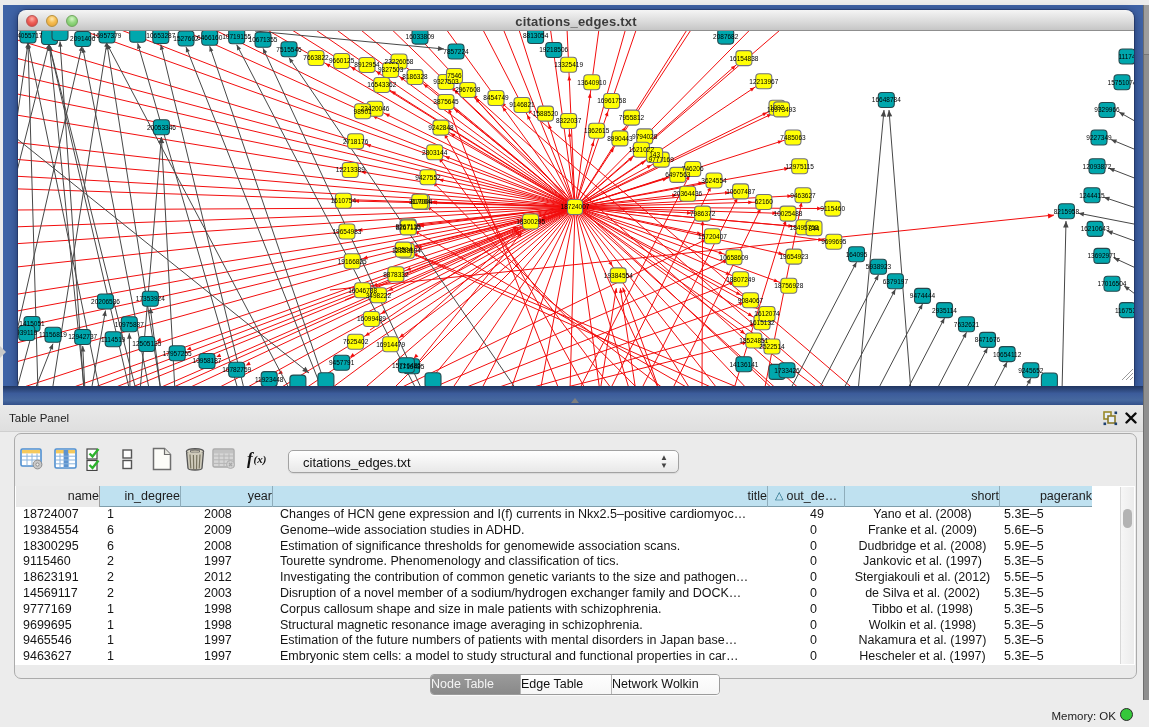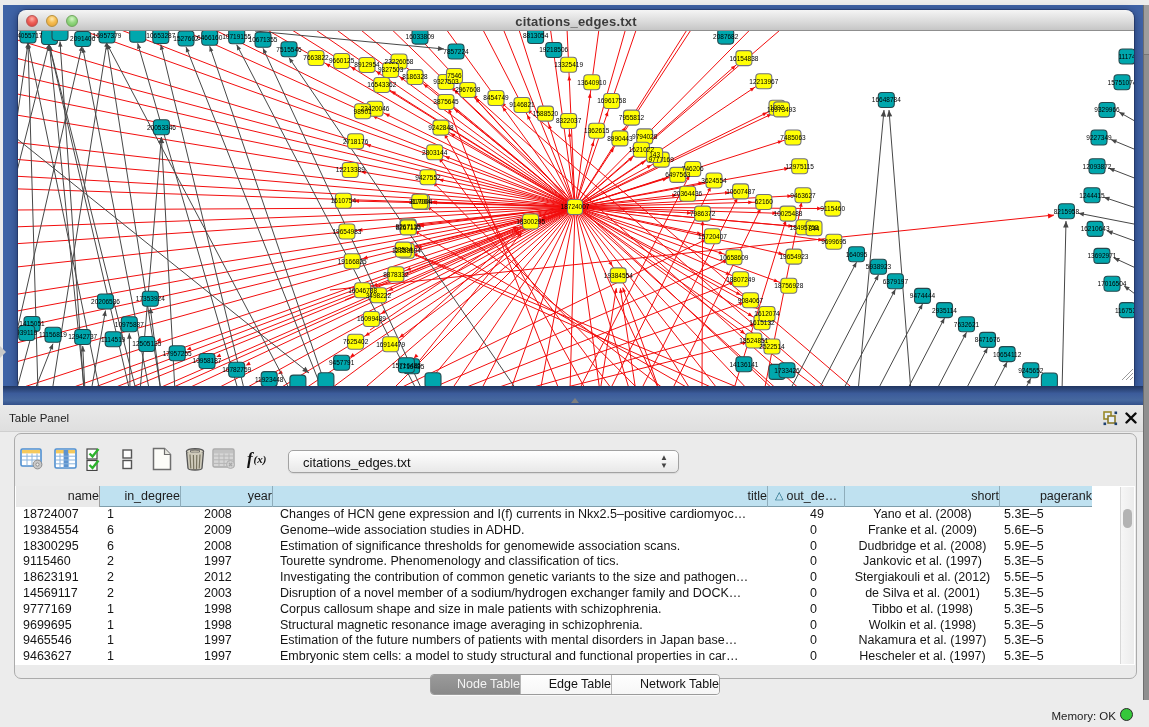--- a/index.html
+++ b/index.html
@@ -99,21 +99,21 @@
 
 #vscroll { position:absolute; left:1120px; top:487px; width:14px; height:177px;
   background:linear-gradient(90deg,#f6f6f6,#ececec); border-left:1px solid #d8d8d8; }
 #vscroll .thumb { position:absolute; left:2px; top:22px; width:9px; height:19px;
   background:#b3b3b3; border-radius:5px; }
 
 
 #tabs { position:absolute; left:430px; top:674px; height:21px; display:flex;
   border:1px solid #9b9b9b; border-radius:4px; overflow:hidden;
   box-shadow:0 1px 0 rgba(255,255,255,.7); }
-.tab { height:34px; line-height:19px; font-size:12.5px; text-align:right;
+.tab { height:34px; line-height:19px; font-size:12.5px; text-align:left;
   background:linear-gradient(#fefefe,#f0f0f0); color:#111; }
 .tab.sel { background:linear-gradient(#9a9a9a,#7c7c7c); color:#f4f4f4; }
 .tab + .tab { border-left:1px solid #b5b5b5; }
 
 
 #status { position:absolute; left:0; top:700px; width:1149px; height:27px;
   background:#ececec; }
 #status .mem { position:absolute; right:33px; top:10px; font-size:11.5px; color:#222; }
 #memdot { position:absolute; right:16px; top:8px; width:13px; height:13px;
   border-radius:50%; background:#35c83a; border:1.5px solid #2a2a2a; }
@@ -928,21 +928,21 @@
       <span class="c-out">0</span>
       <span class="c-short">Stergiakouli et al. (2012)</span>
       <span class="c-pr">5.5E–5</span>
     </div>
 <div class="trow" style="top:586.0px">
       <span class="c-name">14569117</span>
       <span class="c-deg">2</span>
       <span class="c-year">2003</span>
       <span class="c-title">Disruption of a novel member of a sodium/hydrogen exchanger family and DOCK…</span>
       <span class="c-out">0</span>
-      <span class="c-short">de Silva et al. (2001)</span>
+      <span class="c-short">de Silva et al. (2002)</span>
       <span class="c-pr">5.3E–5</span>
     </div>
 <div class="trow" style="top:601.8px">
       <span class="c-name">9777169</span>
       <span class="c-deg">1</span>
       <span class="c-year">1998</span>
       <span class="c-title">Corpus callosum shape and size in male patients with schizophrenia.</span>
       <span class="c-out">0</span>
       <span class="c-short">Tibbo et al. (1998)</span>
       <span class="c-pr">5.3E–5</span>
@@ -974,20 +974,20 @@
       <span class="c-short">Hescheler et al. (1997)</span>
       <span class="c-pr">5.3E–5</span>
     </div>
   <div id="vscroll">
       <div class="thumb"></div>
     </div>
 
   <div id="tabs">
     <div class="tab sel" style="width:89px">Node Table</div>
     <div class="tab" style="width:91px">Edge Table</div>
-    <div class="tab" style="width:108px">Network Table</div>
+    <div class="tab" style="width:108px">Network Wolkin</div>
   </div>
 
   <div id="status">
     <span class="mem">Memory: OK</span>
     <div id="memdot"></div>
   </div>
 </div>
 
 </body></html>

